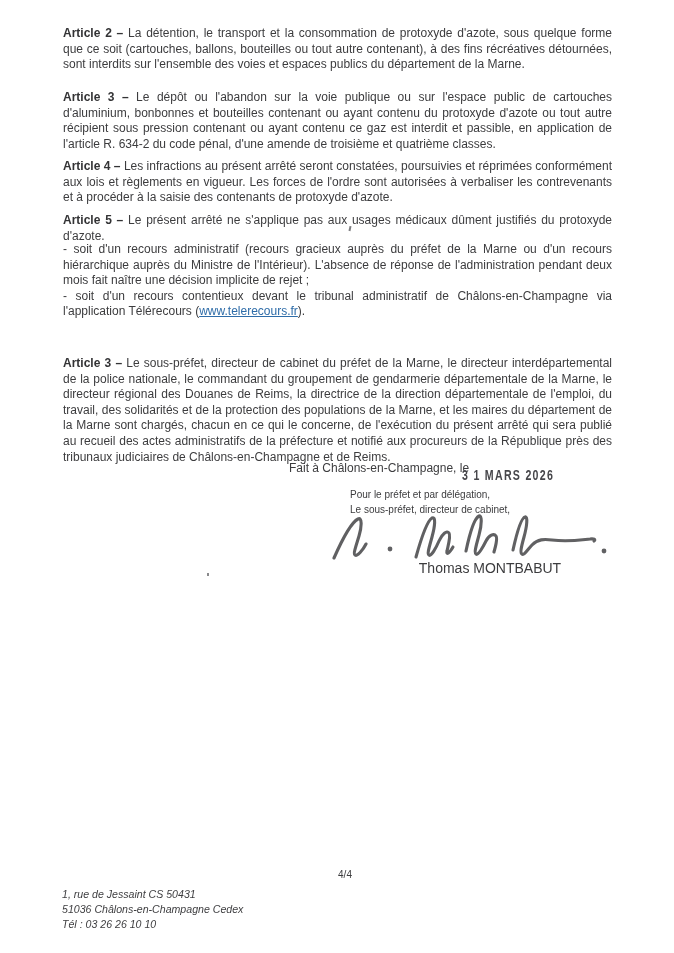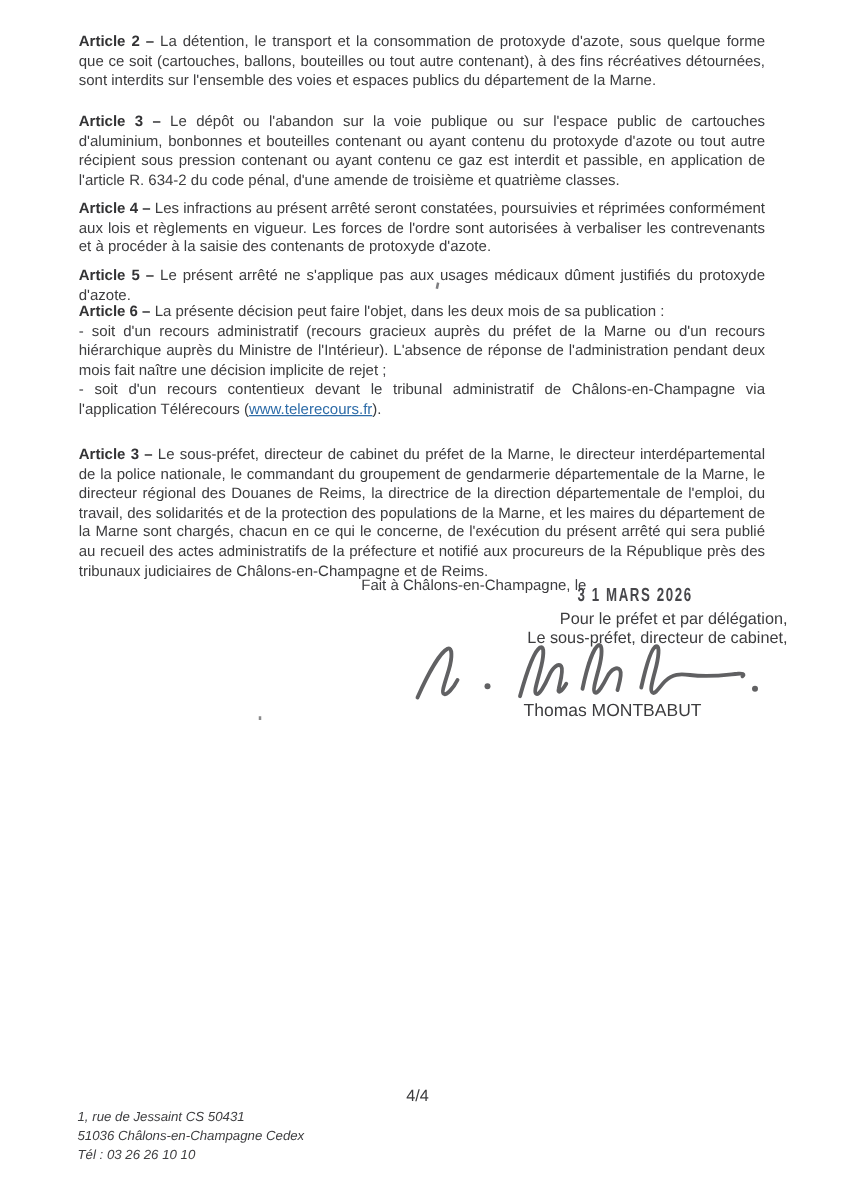--- a/index.html
+++ b/index.html
@@ -45,22 +45,22 @@
     color: #47474b;
     transform: scaleX(0.85) scaleY(1.22);
     transform-origin: left top;
     white-space: nowrap;
   }
   .delegation {
     position: absolute;
     left: 350px;
     top: 487px;
     width: 280px;
-    text-align: right;
-    font-size: 13px;
+    text-align: left;
+    font-size: 10px;
     line-height: 15.4px;
     color: #3c3c3e;
   }
   .signature-svg {
     position: absolute;
     left: 328px;
     top: 506px;
     width: 285px;
     height: 60px;
   }
@@ -68,25 +68,25 @@
     position: absolute;
     left: 350px;
     top: 560px;
     width: 280px;
     text-align: center;
     font-size: 14px;
     color: #3c3c3e;
   }
   .page-number {
     position: absolute;
-    left: 297px;
+    left: 308px;
     top: 869px;
     width: 74px;
     text-align: center;
-    font-size: 13px;
+    font-size: 10px;
     color: #3c3c3e;
   }
   .footer-address {
     position: absolute;
     left: 62px;
     top: 887px;
     font-size: 10.6px;
     line-height: 15.2px;
     font-style: italic;
     color: #3e3e40;
@@ -120,22 +120,20 @@
   <p class="para" style="top:78px"><strong>Article 3 –</strong>
     <span>Le dépôt ou l'abandon sur la voie publique ou sur l'espace public de cartouches d'aluminium, bonbonnes et bouteilles contenant ou ayant contenu du protoxyde d'azote ou tout autre récipient sous pression contenant ou ayant contenu ce gaz est interdit et passible, en application de l'article R. 634-2 du code pénal, d'une amende de troisième et quatrième classes.</span></p>
 
   <p class="para" style="top:147px"><strong>Article 4 –</strong>
     <span>Les infractions au présent arrêté seront constatées, poursuivies et réprimées conformément aux lois et règlements en vigueur. Les forces de l'ordre sont autorisées à verbaliser les contrevenants et à procéder à la saisie des contenants de protoxyde d'azote.</span></p>
 
   <p class="para" style="top:201px"><strong>Article 5 –</strong>
     <span>Le présent arrêté ne s'applique pas aux usages médicaux dûment justifiés du protoxyde d'azote.</span></p>
 
   <div class="para" style="top:242px">
-    <div class="line"><strong>Article 6 –</strong>
-      <span>La présente décision peut faire l'objet, dans les deux mois de sa publication :</span></div>
     <div class="line">- soit d'un recours administratif (recours gracieux auprès du préfet de la Marne ou d'un recours hiérarchique auprès du Ministre de l'Intérieur). L'absence de réponse de l'administration pendant deux mois fait naître une décision implicite de rejet ;</div>
     <div class="line"><span>- soit d'un recours contentieux devant le tribunal administratif de Châlons-en-Champagne via l'application Télérecours (</span><a class="link" href="#">www.telerecours.fr</a><span>).</span></div>
   </div>
 
   <p class="para" style="top:344px"><strong>Article 3 –</strong>
     <span>Le sous-préfet, directeur de cabinet du préfet de la Marne, le directeur interdépartemental de la police nationale, le commandant du groupement de gendarmerie départementale de la Marne, le directeur régional des Douanes de Reims, la directrice de la direction départementale de l'emploi, du travail, des solidarités et de la protection des populations de la Marne, et les maires du département de la Marne sont chargés, chacun en ce qui le concerne, de l'exécution du présent arrêté qui sera publié au recueil des actes administratifs de la préfecture et notifié aux procureurs de la République près des tribunaux judiciaires de Châlons-en-Champagne et de Reims.</span></p>
 
   <div class="fait-line">Fait à Châlons-en-Champagne, le</div>
 
   <div class="stamp">3 1 MARS 2026</div>

